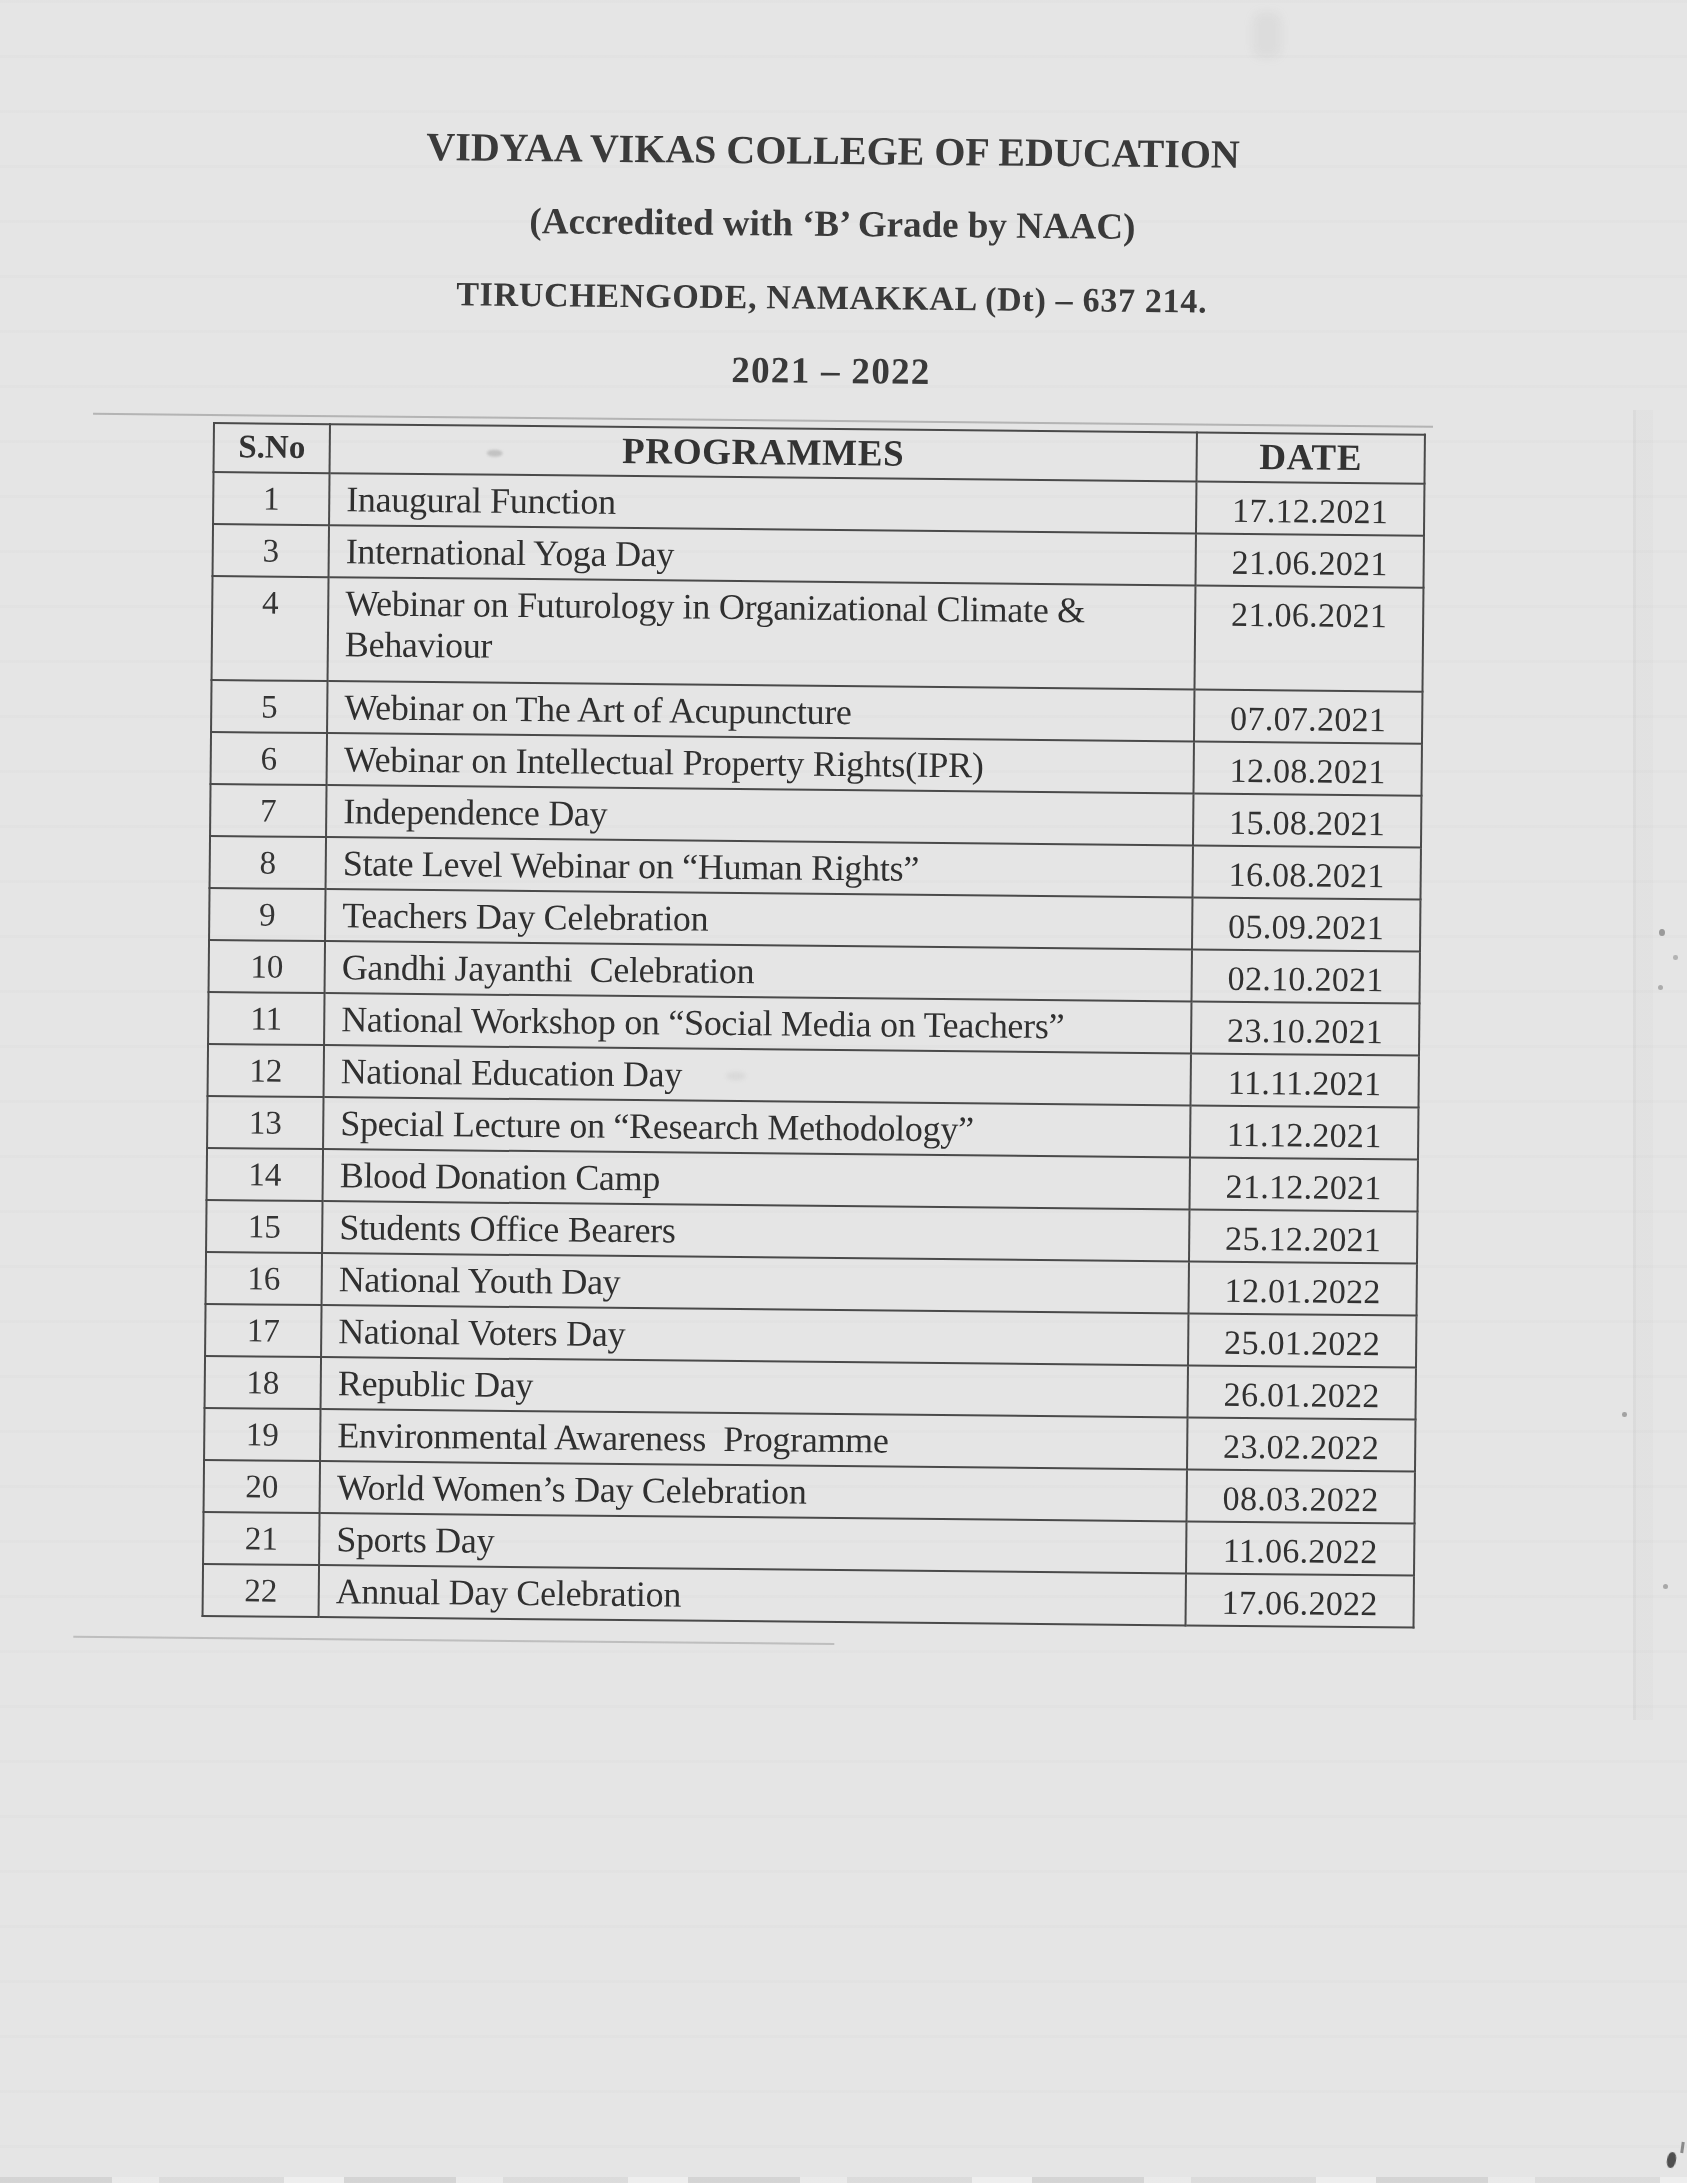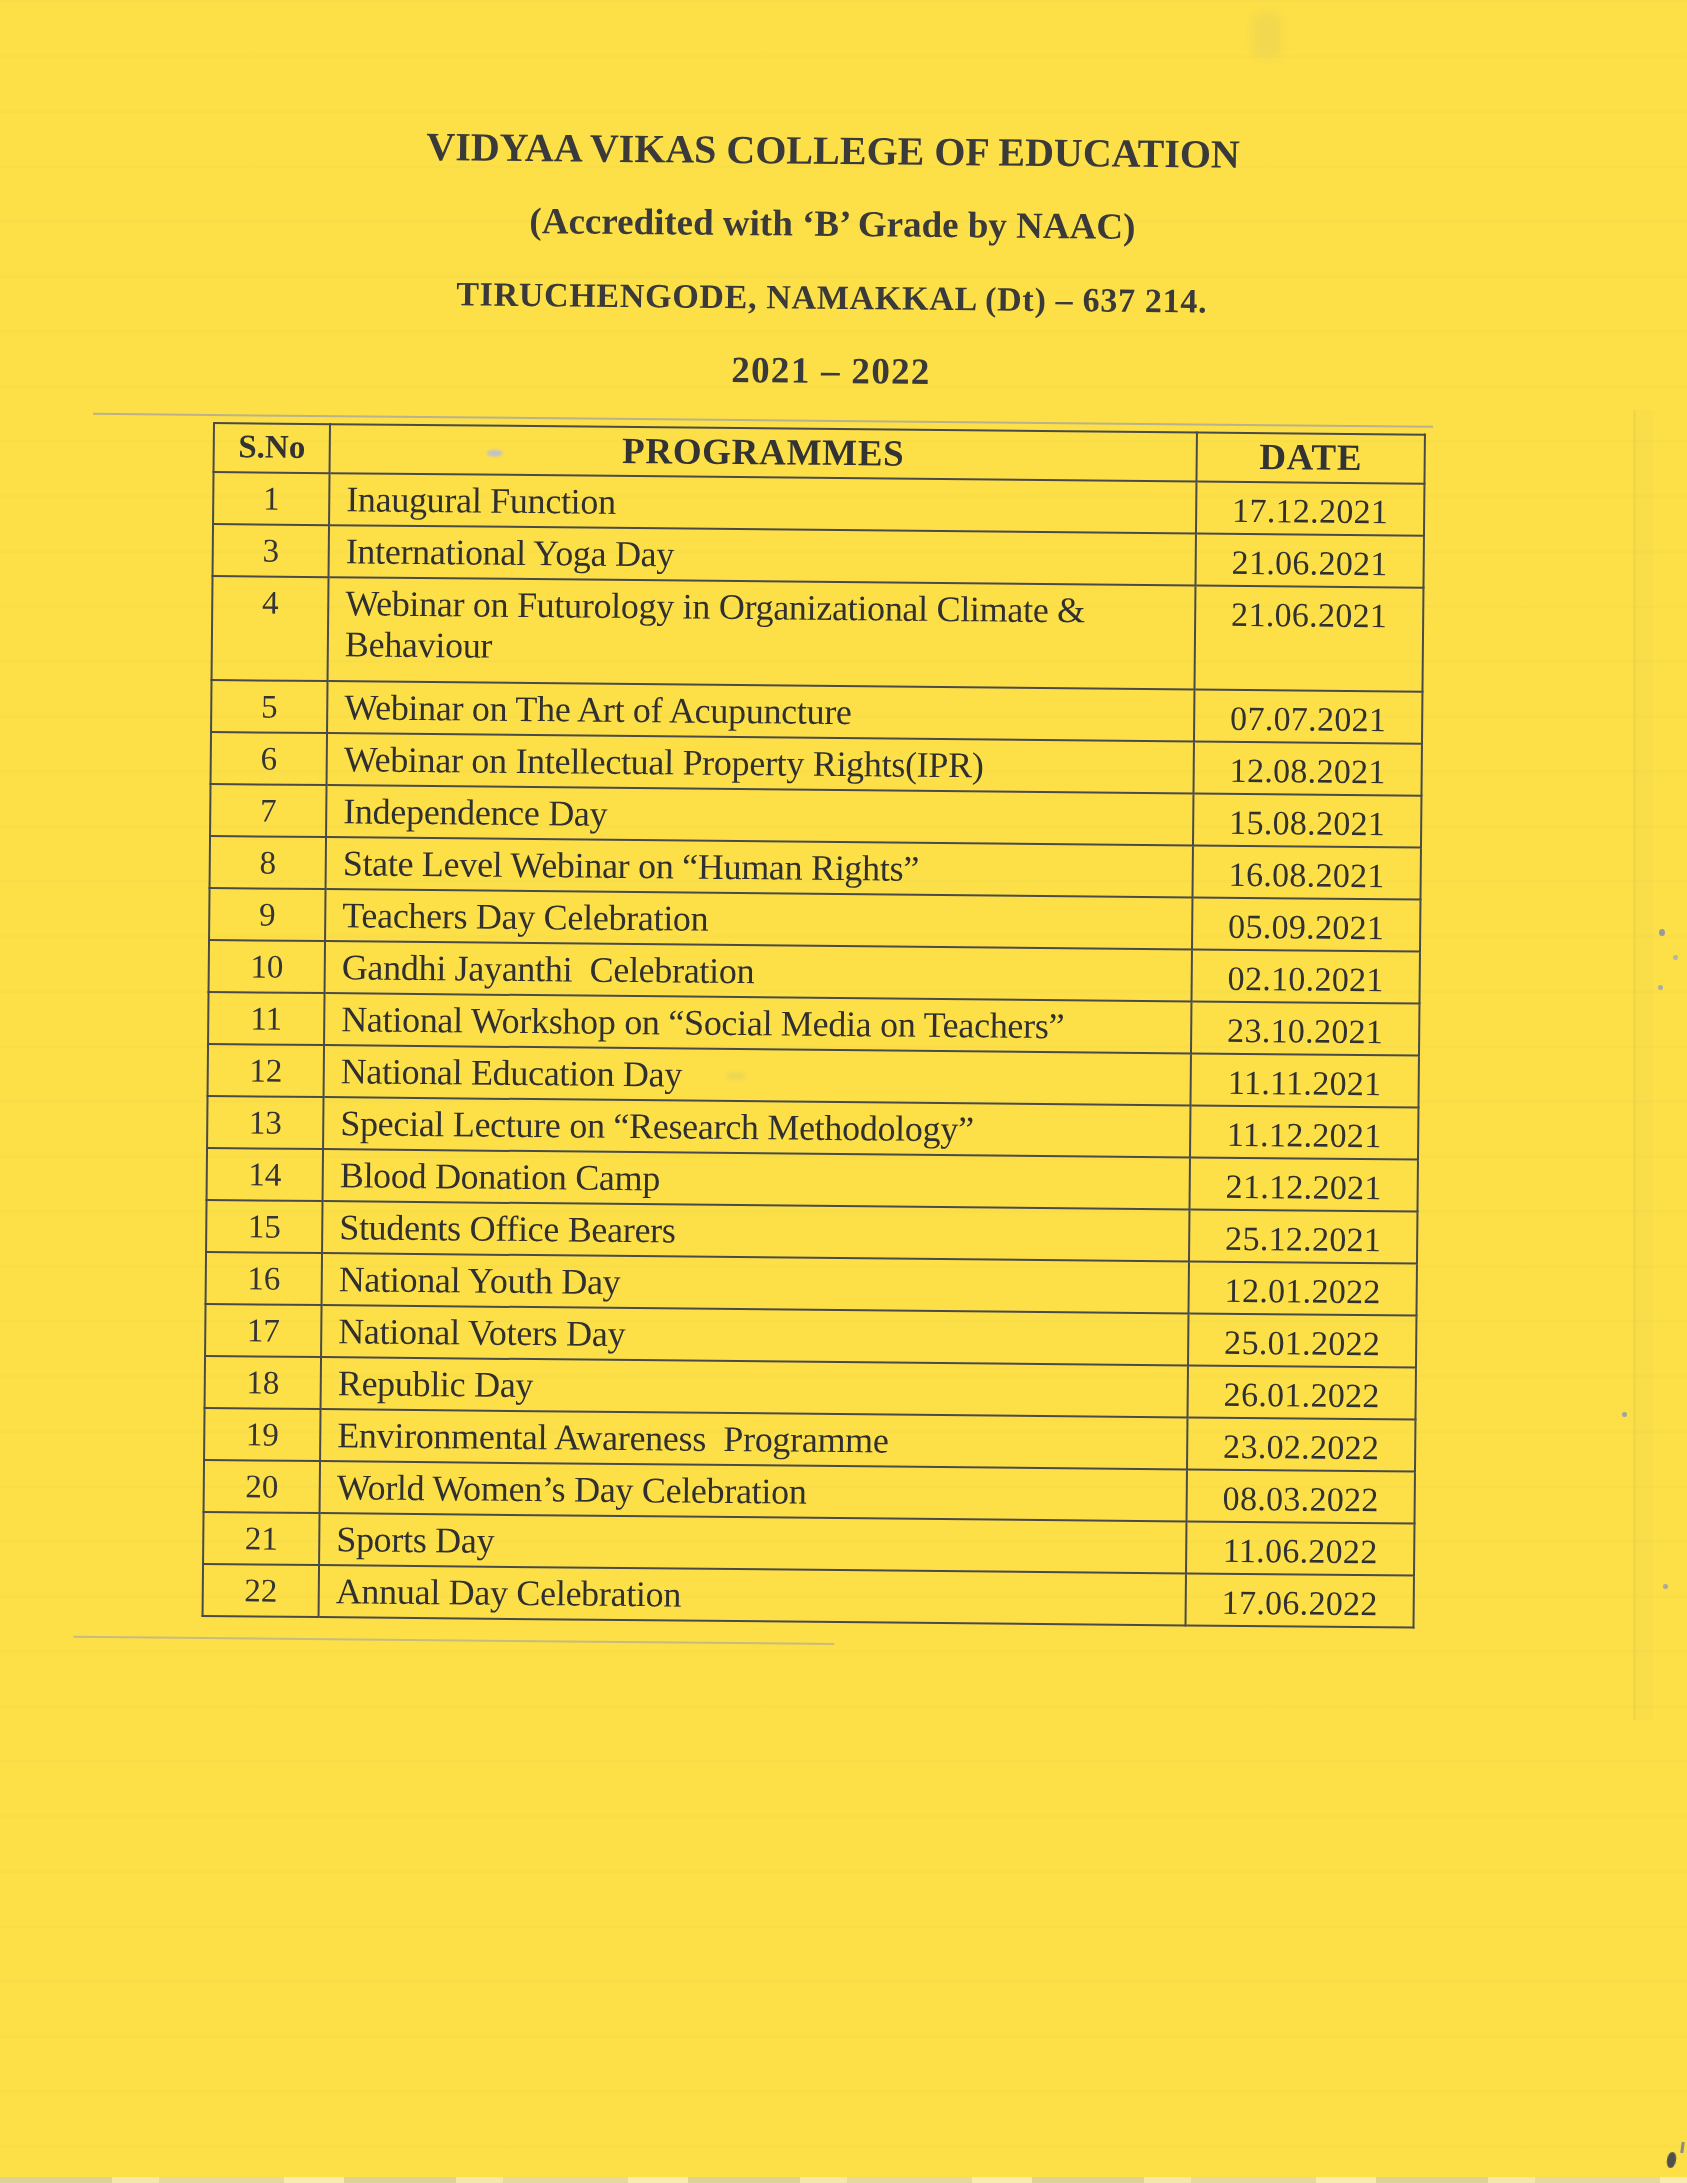--- a/index.html
+++ b/index.html
@@ -4,21 +4,21 @@
 <style>
   html, body {
     margin: 0;
     padding: 0;
     background: #ffffff;
   }
   .page {
     position: relative;
     width: 1687px;
     height: 2183px;
-    background: #fde047;
+    background: #e5e5e5;
     overflow: hidden;
     font-family: "Liberation Serif", "DejaVu Serif", serif;
     color: #2e2e2e;
   }
   
   .page::before {
     content: "";
     position: absolute;
     inset: 0;
     background: repeating-linear-gradient(

